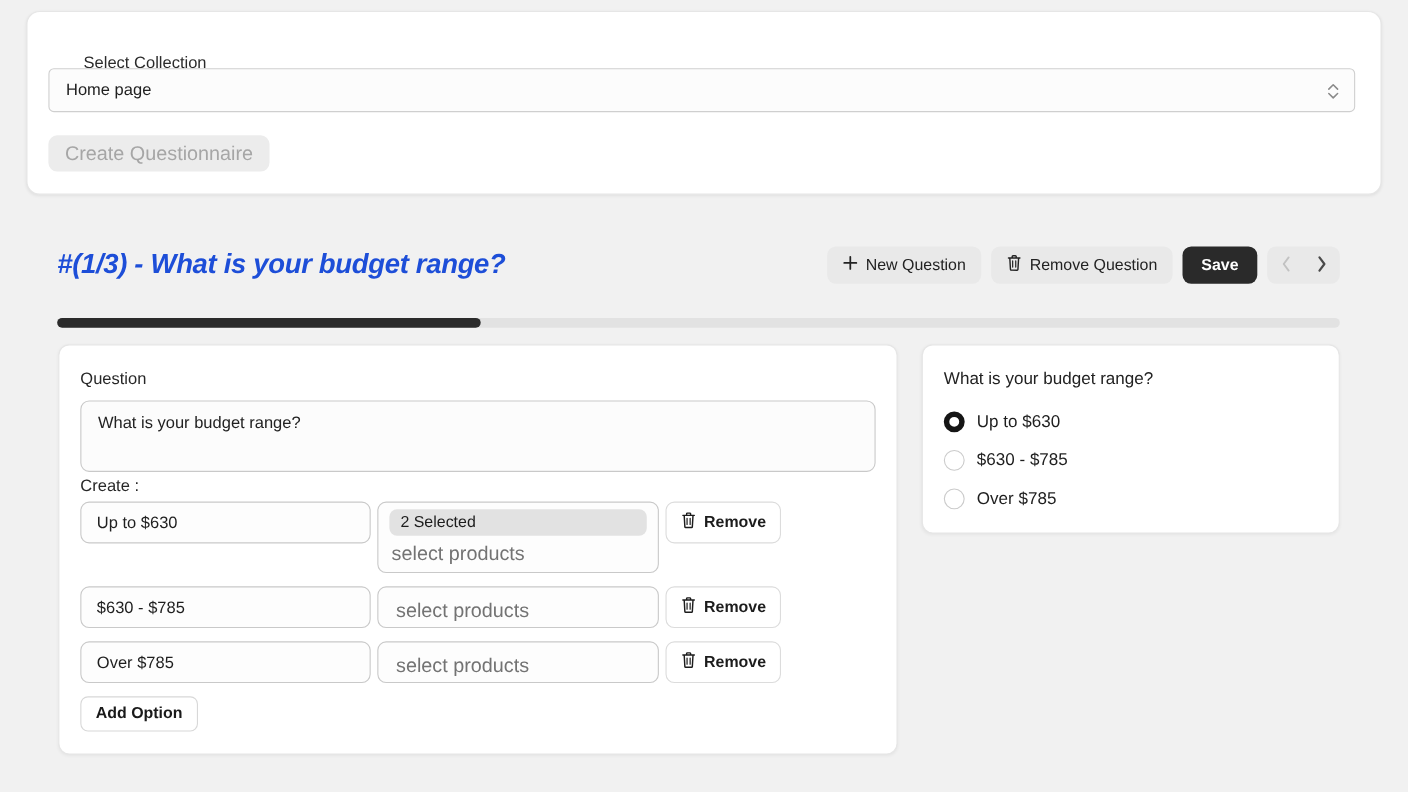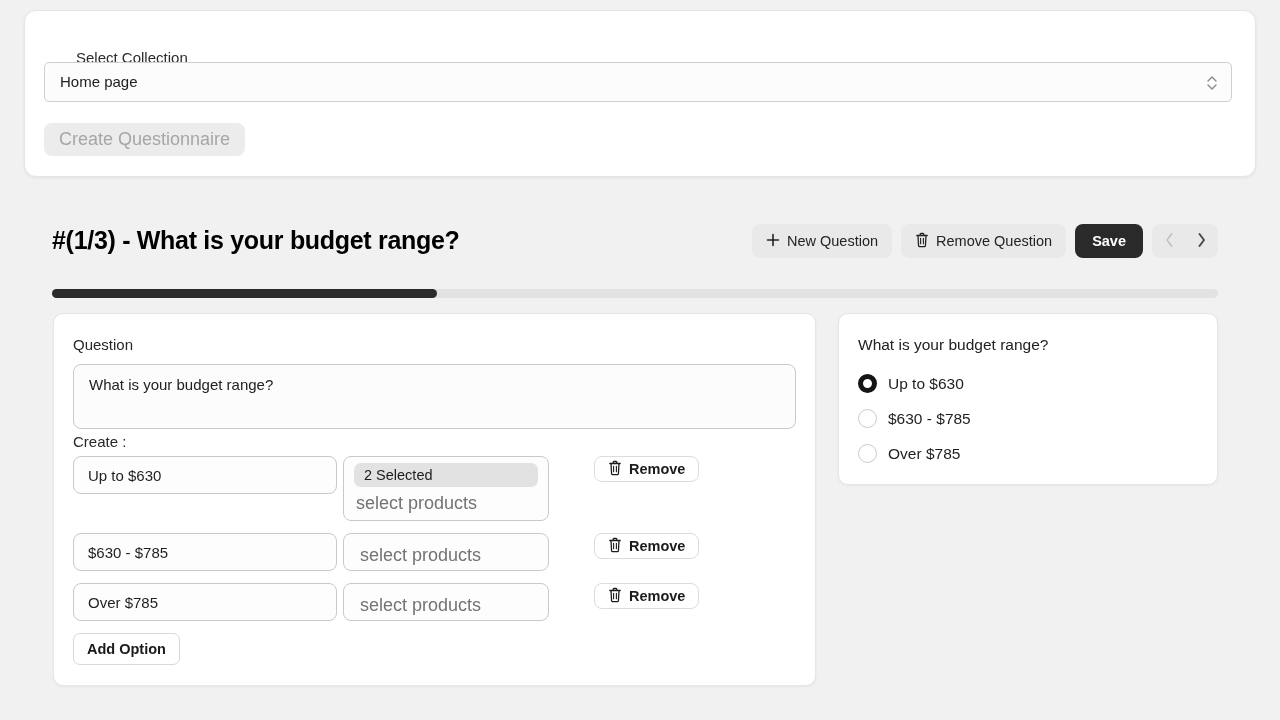--- a/index.html
+++ b/index.html
@@ -47,22 +47,23 @@
     display: flex; align-items: center;
     background: #ececec;
     border: none; border-radius: 8px;
     font-size: 18px; color: #a6a6a6;
     font-family: inherit;
   }
 
   
   .q-title {
     position: absolute; left: 52px; top: 226px;
-    font-size: 25px; font-weight: bold; color: #000000;
+    font-size: 25px; font-weight: bold; color: #1d4ed8;
     letter-spacing: -0.3px;
+    font-style: italic;
   }
   .header-actions {
     position: absolute; right: 62px; top: 224px;
     display: flex; align-items: flex-end; gap: 9px;
   }
   .pill-btn {
     display: flex; align-items: center; gap: 7px;
     height: 34px; padding: 0 14px;
     background: #e9e9e9;
     border: none; border-radius: 8px;
@@ -130,48 +131,47 @@
   .opt-input {
     width: 264px; height: 38px;
     background: #fdfdfd;
     border: 1px solid #c9c9c9; border-radius: 8px;
     display: flex; align-items: center;
     padding: 0 14px;
     font-size: 15px; color: #1f1f1f;
     flex: none;
   }
   .prod-box {
-    width: 206px; min-height: 38px;
+    width: 256px; min-height: 38px;
     background: #fdfdfd;
     border: 1px solid #c9c9c9; border-radius: 8px;
     padding: 6px 10px;
     flex: none;
   }
   .prod-box.plain {
     height: 38px; display: flex; align-items: center; padding: 0 14px;
   }
   .chip {
     display: block;
     background: #e2e2e2; border-radius: 7px;
     padding: 4px 10px;
     font-size: 14.5px; color: #1c1c1c;
   }
   .ph {
     font-size: 18px; color: #737373;
   }
   .prod-box .ph { display: block; margin-top: 6px; padding-left: 2px; }
   .remove-btn {
     display: flex; align-items: center; gap: 7px;
-    height: 26px; padding: 0 13px;
+    height: 38px; padding: 0 13px;
     background: #ffffff;
     border: 1px solid #dcdcdc; border-radius: 8px;
     font-size: 14.5px; font-weight: bold; color: #1c1c1c;
     font-family: inherit;
     flex: none;
-    margin-left: 39px;
   }
   .add-option-btn {
     height: 32px; padding: 0 13px;
     background: #ffffff;
     border: 1px solid #d8d8d8; border-radius: 7px;
     font-size: 14.5px; font-weight: bold; color: #1a1a1a;
     font-family: inherit;
   }
 
   

